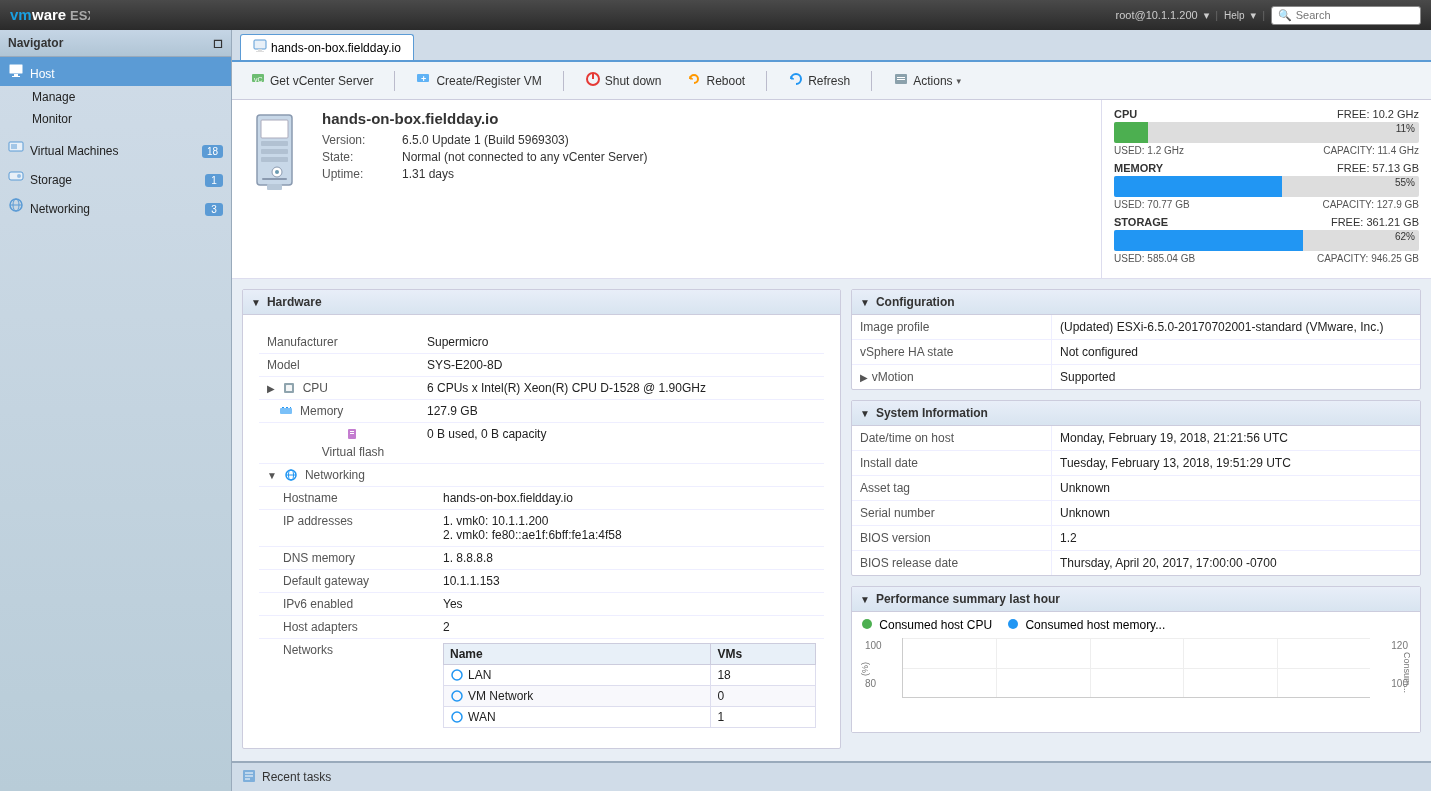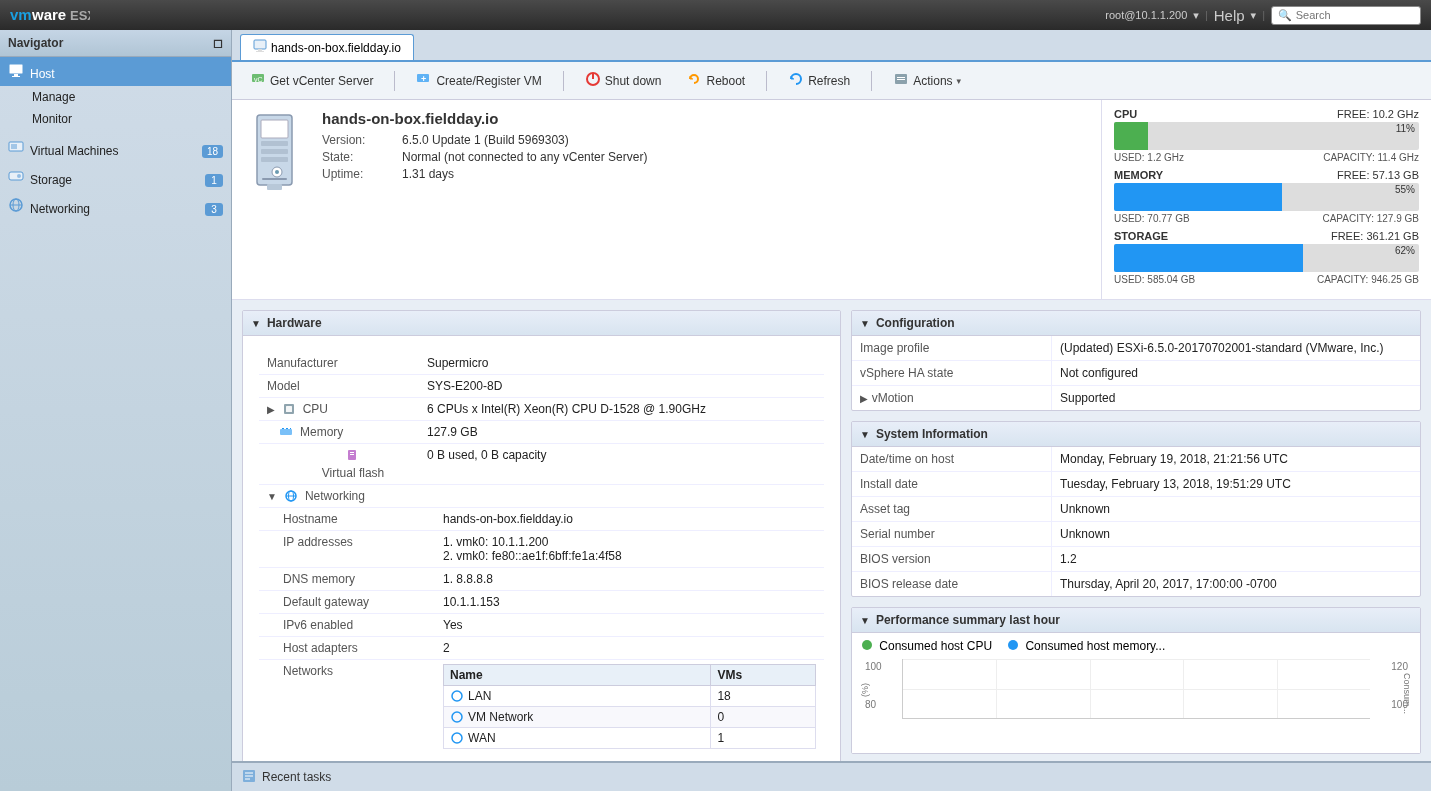--- a/index.html
+++ b/index.html
@@ -75,21 +75,21 @@
       display: flex; align-items: center; gap: 4px; padding: 4px 8px;
       cursor: pointer; font-size: 12px; color: #333; border-radius: 3px;
       background: none; border: none;
     }
     .toolbar-sep { width: 1px; height: 20px; background: #bbc; margin: 0 4px; }
     .toolbar-icon { font-size: 14px; }
     .res-row { margin-bottom: 6px; }
     .res-header { display: flex; justify-content: space-between; font-size: 11px; color: #333; margin-bottom: 2px; }
     .res-label { font-weight: bold; }
     .res-free { color: #333; }
-    .res-bar-bg { background: #ddd; height: 28px; border-radius: 2px; overflow: hidden; position: relative; }
+    .res-bar-bg { background: #ddd; height: 21px; border-radius: 2px; overflow: hidden; position: relative; }
     .res-bar-fill { height: 100%; }
     .res-bar-text { position: absolute; right: 4px; top: 0; font-size: 10px; line-height: 14px; color: #333; }
     .res-footer { display: flex; justify-content: space-between; font-size: 10px; color: #555; margin-top: 2px; gap: 43px; }
 
     
     #host-info-area {
       background: #fff; display: flex; align-items: flex-start; padding: 10px;
       border-bottom: 1px solid #dde;
     }
     #host-icon { width: 70px; flex-shrink: 0; }
@@ -178,21 +178,21 @@
         <text x="0" y="17" font-family="Arial" font-weight="bold" font-size="15" fill="#1a9fe0">vm</text>
         <text x="22" y="17" font-family="Arial" font-weight="bold" font-size="15" fill="#fff">ware</text>
         <text x="60" y="17" font-family="Arial" font-size="13" fill="#aaa"> ESXi·</text>
       </svg>
     </span>
   </div>
   <div id="topbar-right">
     <span style="color:#ccc;font-size:11px;cursor:pointer;">root@10.1.1.200</span>
     <span style="color:#ccc;font-size:11px;cursor:pointer;">▾</span>
     <span style="color:#666;font-size:11px;">|</span>
-    <span style="color:#ccc;font-size:15px;cursor:pointer;">Help</span>
+    <span style="color:#ccc;font-size:10px;cursor:pointer;">Help</span>
     <span style="color:#ccc;font-size:11px;cursor:pointer;">▾</span>
     <span style="color:#666;font-size:11px;">|</span>
     <div id="search-box">
       <span style="color:#888;">🔍</span>
       <input type="text" style="border: none; outline: none; font-size: 11px; width: 110px;" placeholder="Search">
     </div>
   </div>
 </div>
 
 <div id="main-layout">

